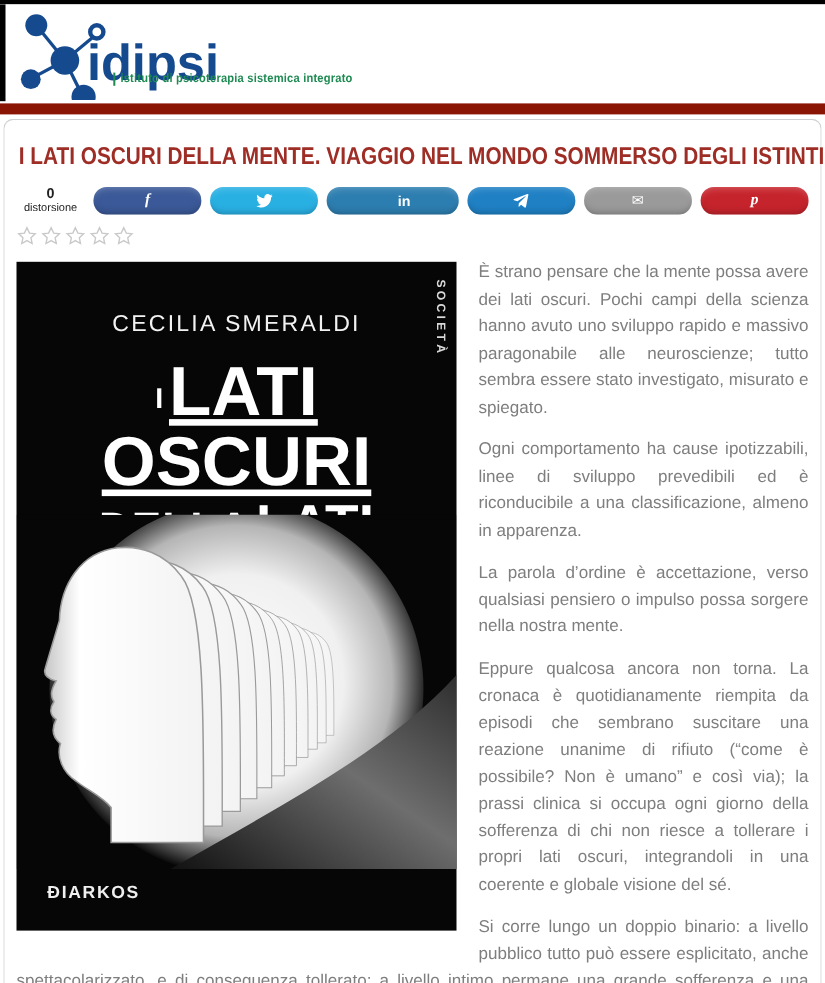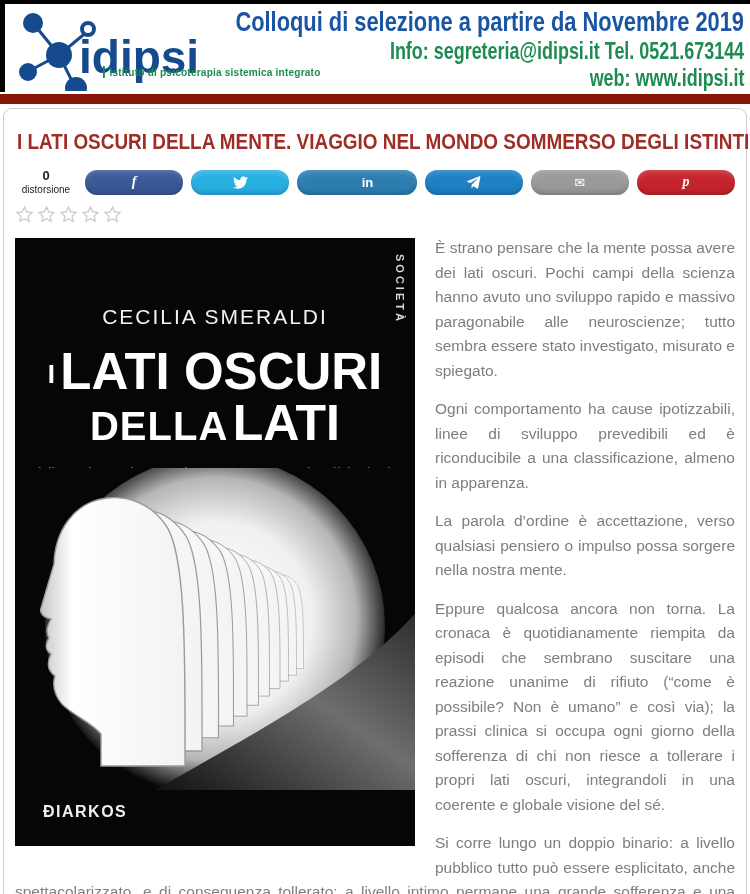--- a/index.html
+++ b/index.html
@@ -45,24 +45,24 @@
 
   
   .post-body { color:#7e7e7e; font-size:15.5px; line-height:1.58; text-align:justify; padding:0 2px; }
   .post-body p { margin-bottom:14px; }
 
   
   .book-cover { float:left; width:400px; height:608px; background:#060606; position:relative;
                 margin:2px 20px 10px 0; overflow:hidden; color:#fff; }
   .bc-series { position:absolute; top:16px; right:7px; writing-mode:vertical-rl;
                font-size:11px; letter-spacing:3px; color:#d8d8d8; font-weight:700; }
-  .bc-author { text-align:center; margin-top:62px; font-size:21px; letter-spacing:2px; color:#f2f2f2; }
+  .bc-author { text-align:center; margin-top:40px; font-size:21px; letter-spacing:2px; color:#f2f2f2; }
   .bc-title { text-align:center; line-height:1.02; margin-top:12px; font-weight:700; color:#fff; }
   .bc-title .t-sm { font-size:26px; vertical-align:6px; letter-spacing:1px; }
-  .bc-title .t-lg { font-size:51px; letter-spacing:0; }
+  .bc-title .t-lg { font-size:63px; letter-spacing:0;text-decoration:underline; }
   .bc-title .t-md { font-size:40px; letter-spacing:1px; }
   .bc-title .t-xl { font-size:50px; }
   .bc-sub { text-align:center; color:#9c4f44; font-size:19px; margin-top:10px; letter-spacing:.2px; }
   .bc-art { position:absolute; left:0; bottom:56px; width:400px; height:322px; }
   .bc-pub { position:absolute; left:28px; bottom:22px; font-size:16px; font-weight:700;
             letter-spacing:1.5px; color:#efefef; }
 </style>
 </head>
 <body>
 
@@ -78,25 +78,20 @@
         <line x1="50" y1="44" x2="66" y2="76"></line>
       </g>
       <circle cx="24" cy="12" r="10" fill="#164a8f"></circle>
       <circle cx="79" cy="18" r="6" fill="#fff" stroke="#164a8f" stroke-width="4"></circle>
       <circle cx="50" cy="44" r="13" fill="#164a8f"></circle>
       <circle cx="19" cy="61" r="9" fill="#164a8f"></circle>
       <circle cx="67" cy="77" r="11" fill="#164a8f"></circle>
       <text x="70" y="62" font-family="Liberation Sans, sans-serif" font-size="46" font-weight="700" fill="#164a8f">idipsi</text>
     </svg>
     <span class="logo-tagline">istituto di psicoterapia sistemica integrato</span>
-  </div>
-  <div class="banner">
-    <span class="b1">Colloqui di selezione  a partire da Novembre 2019</span><br>
-    <span class="b2">Info: segreteria@idipsi.it  Tel. 0521.673144</span><br>
-    <span class="b3">web: www.idipsi.it</span>
   </div>
 </header>
 
 <div class="redbar"></div>
 
 <main class="card">
 
   <h1 class="post-title">I LATI OSCURI DELLA MENTE. VIAGGIO NEL MONDO SOMMERSO DEGLI ISTINTI</h1>
 
   <div class="share-row">

